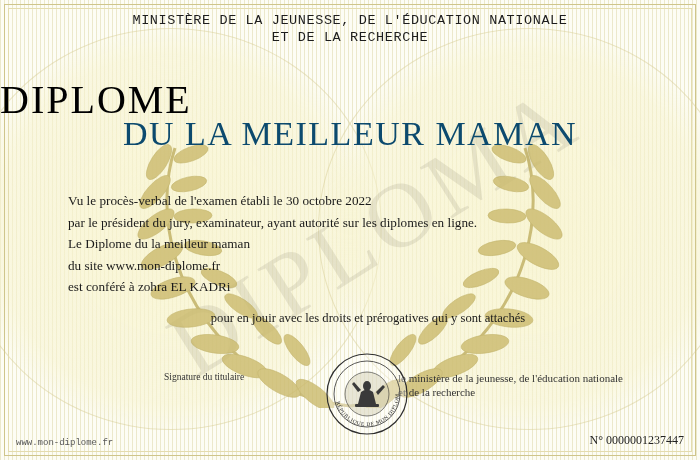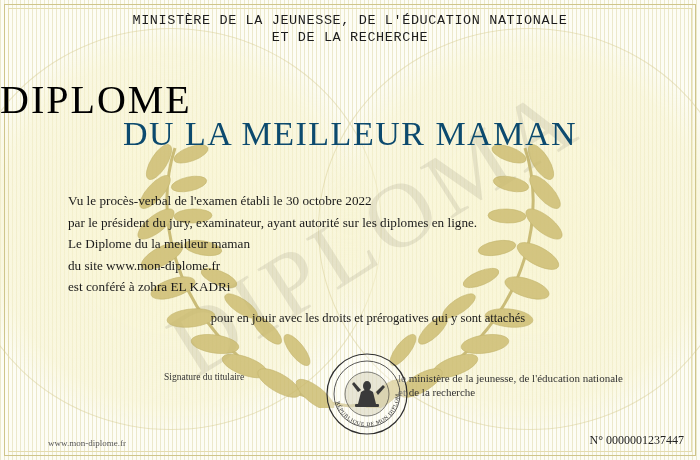--- a/index.html
+++ b/index.html
@@ -166,22 +166,21 @@
     height: 84px;
   }
 
   
   .footer-left {
     position: absolute;
     left: 16px;
     bottom: 12px;
     font-size: 9px;
     color: #555;
-    font-family: Liberation Serif, serif;
-    padding-left: 32px;
+    font-family: Liberation Mono, monospace;
   }
   .footer-right {
     position: absolute;
     right: 16px;
     bottom: 12px;
     font-size: 12px;
     color: #222;
     font-family: "Liberation Serif", serif;
   }
 </style>

